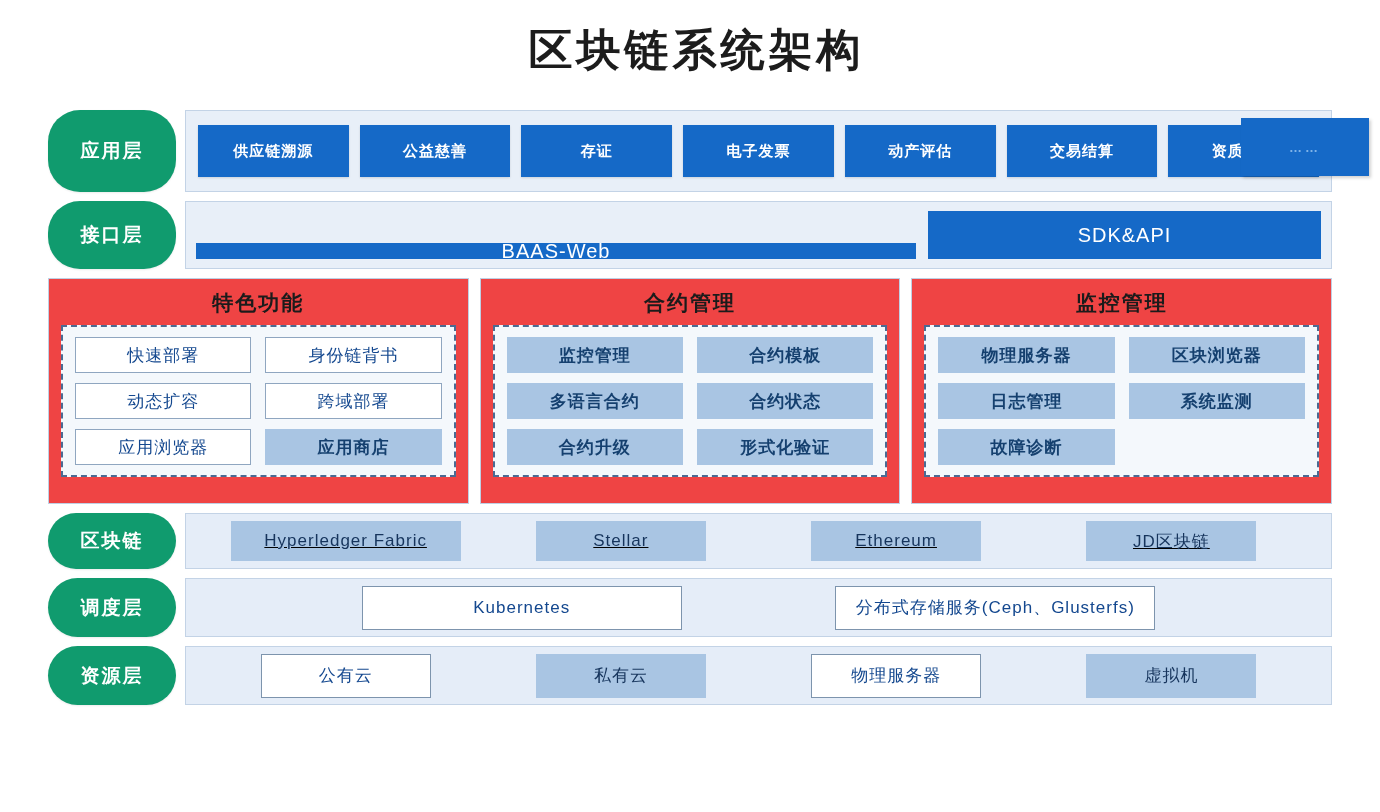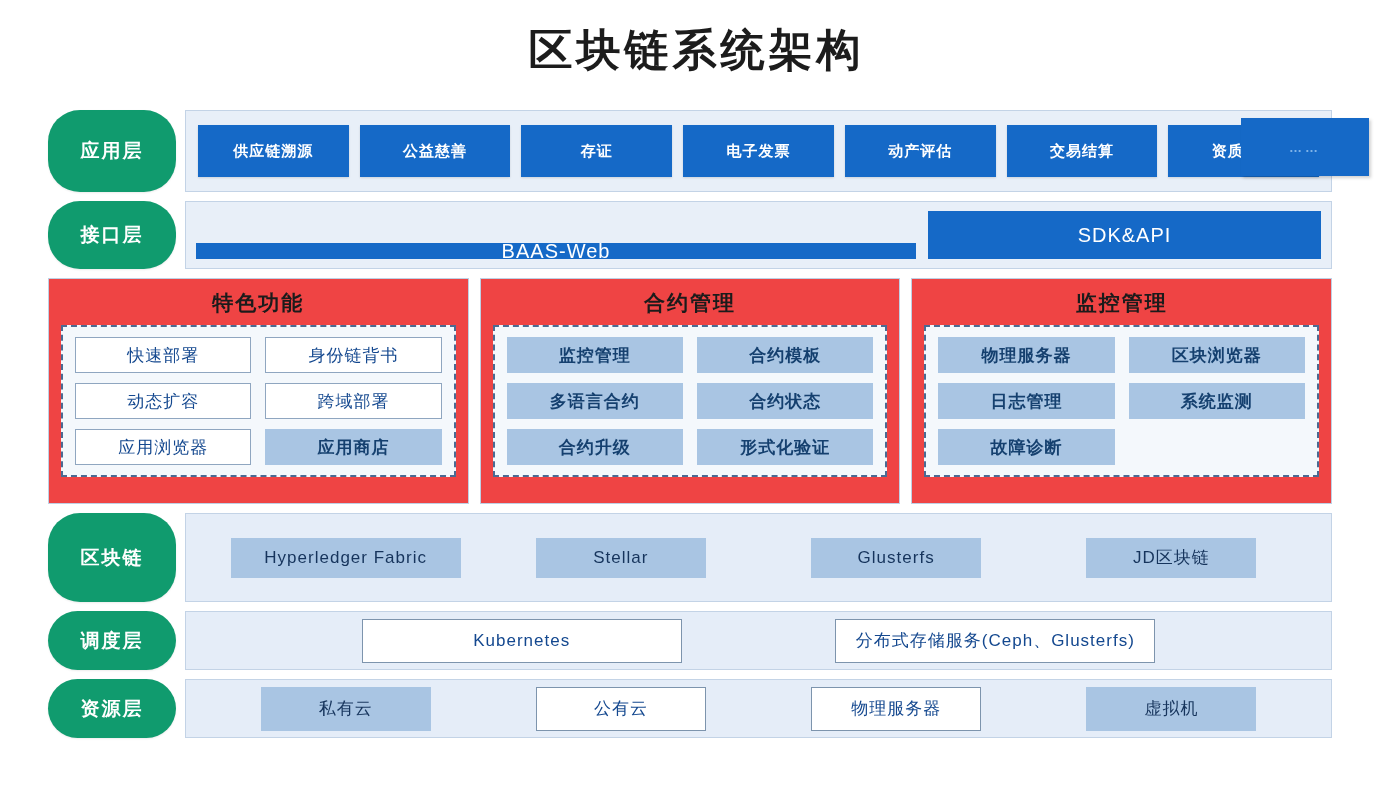--- a/index.html
+++ b/index.html
@@ -109,21 +109,21 @@
   }
   .cell.outline{background:#ffffff;border:1px solid #8fa6c0;}
   .cell.filled{background:#a9c5e3;border:1px solid #a9c5e3;color:#15406f;font-weight:bold;}
 
   
   .strip-row .layer-body{
     background:#e5edf8;border:1px solid #c3d3e6;
     display:flex;align-items:center;
     padding:0 22px;height:59px;box-sizing:border-box;
   }
-  .strip-row.row-chain .layer-body{height:89px;}
+  .strip-row.row-chain .layer-body{height:56px;text-decoration:underline;}
   .slot{flex:1 1 0;display:flex;align-items:center;justify-content:center;}
   .box{
     display:flex;align-items:center;justify-content:center;
     font-size:17px;letter-spacing:1px;height:40px;box-sizing:border-box;
     padding:0 16px;
   }
   .box.fill{background:#a9c5e3;border:1px solid #a9c5e3;color:#16345c;}
   .box.white{background:#ffffff;border:1px solid #7d94ad;color:#14488f;}
   .box.w-lg{min-width:230px;}
   .box.w-md{min-width:170px;}
@@ -212,21 +212,21 @@
     <div class="row strip-row row-chain">
       <div class="layer-label">区块链</div>
       <div class="layer-body">
         <div class="slot">
           <div class="box fill w-lg">Hyperledger Fabric</div>
         </div>
         <div class="slot">
           <div class="box fill w-md">Stellar</div>
         </div>
         <div class="slot">
-          <div class="box fill w-md">Glusterfs</div>
+          <div class="box fill w-md">Ethereum</div>
         </div>
         <div class="slot">
           <div class="box fill w-md">JD区块链</div>
         </div>
       </div>
     </div>
 
     <div class="row strip-row row-sched">
       <div class="layer-label">调度层</div>
       <div class="layer-body">
@@ -239,24 +239,24 @@
           <div class="box white tall" style="min-width:320px">分布式存储服务(Ceph、Glusterfs)</div>
         </div>
         <div class="spacer"></div>
       </div>
     </div>
 
     <div class="row strip-row row-res">
       <div class="layer-label">资源层</div>
       <div class="layer-body">
         <div class="slot">
+          <div class="box white tall w-md">公有云</div>
+        </div>
+        <div class="slot">
           <div class="box fill tall w-md">私有云</div>
-        </div>
-        <div class="slot">
-          <div class="box white tall w-md">公有云</div>
         </div>
         <div class="slot">
           <div class="box white tall w-md">物理服务器</div>
         </div>
         <div class="slot">
           <div class="box fill tall w-md">虚拟机</div>
         </div>
       </div>
     </div>
 

